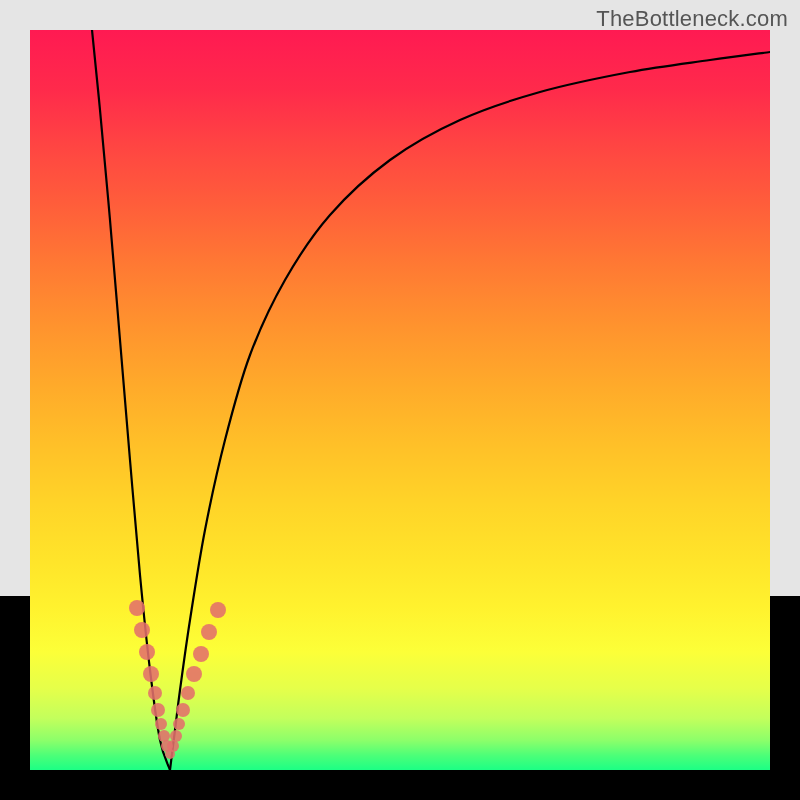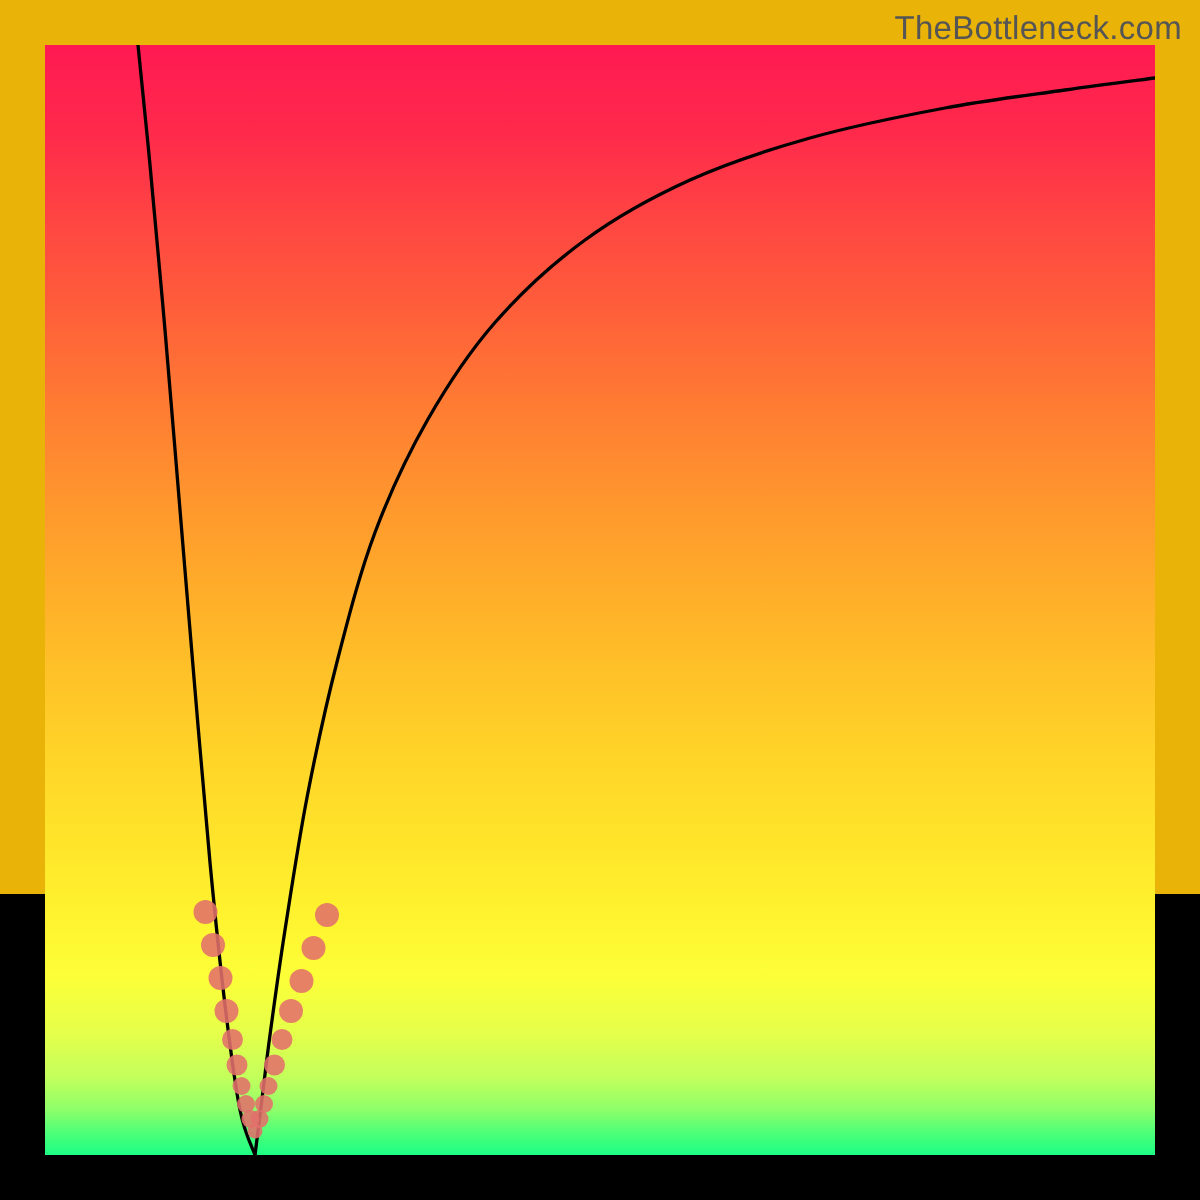--- a/index.html
+++ b/index.html
@@ -8,21 +8,21 @@
     width: 800px;
     height: 800px;
     overflow: hidden;
     background: #000;
     font-family: Arial, Helvetica, sans-serif;
   }
   .frame {
     position: relative;
     width: 800px;
     height: 596px;
-    background: #eab308;
+    background: #e5e5e5;
   }
   .plot-area {
     position: absolute;
     left: 30px;
     top: 30px;
     width: 740px;
     height: 740px;
     overflow: hidden;
   }
   .gradient-bg {

